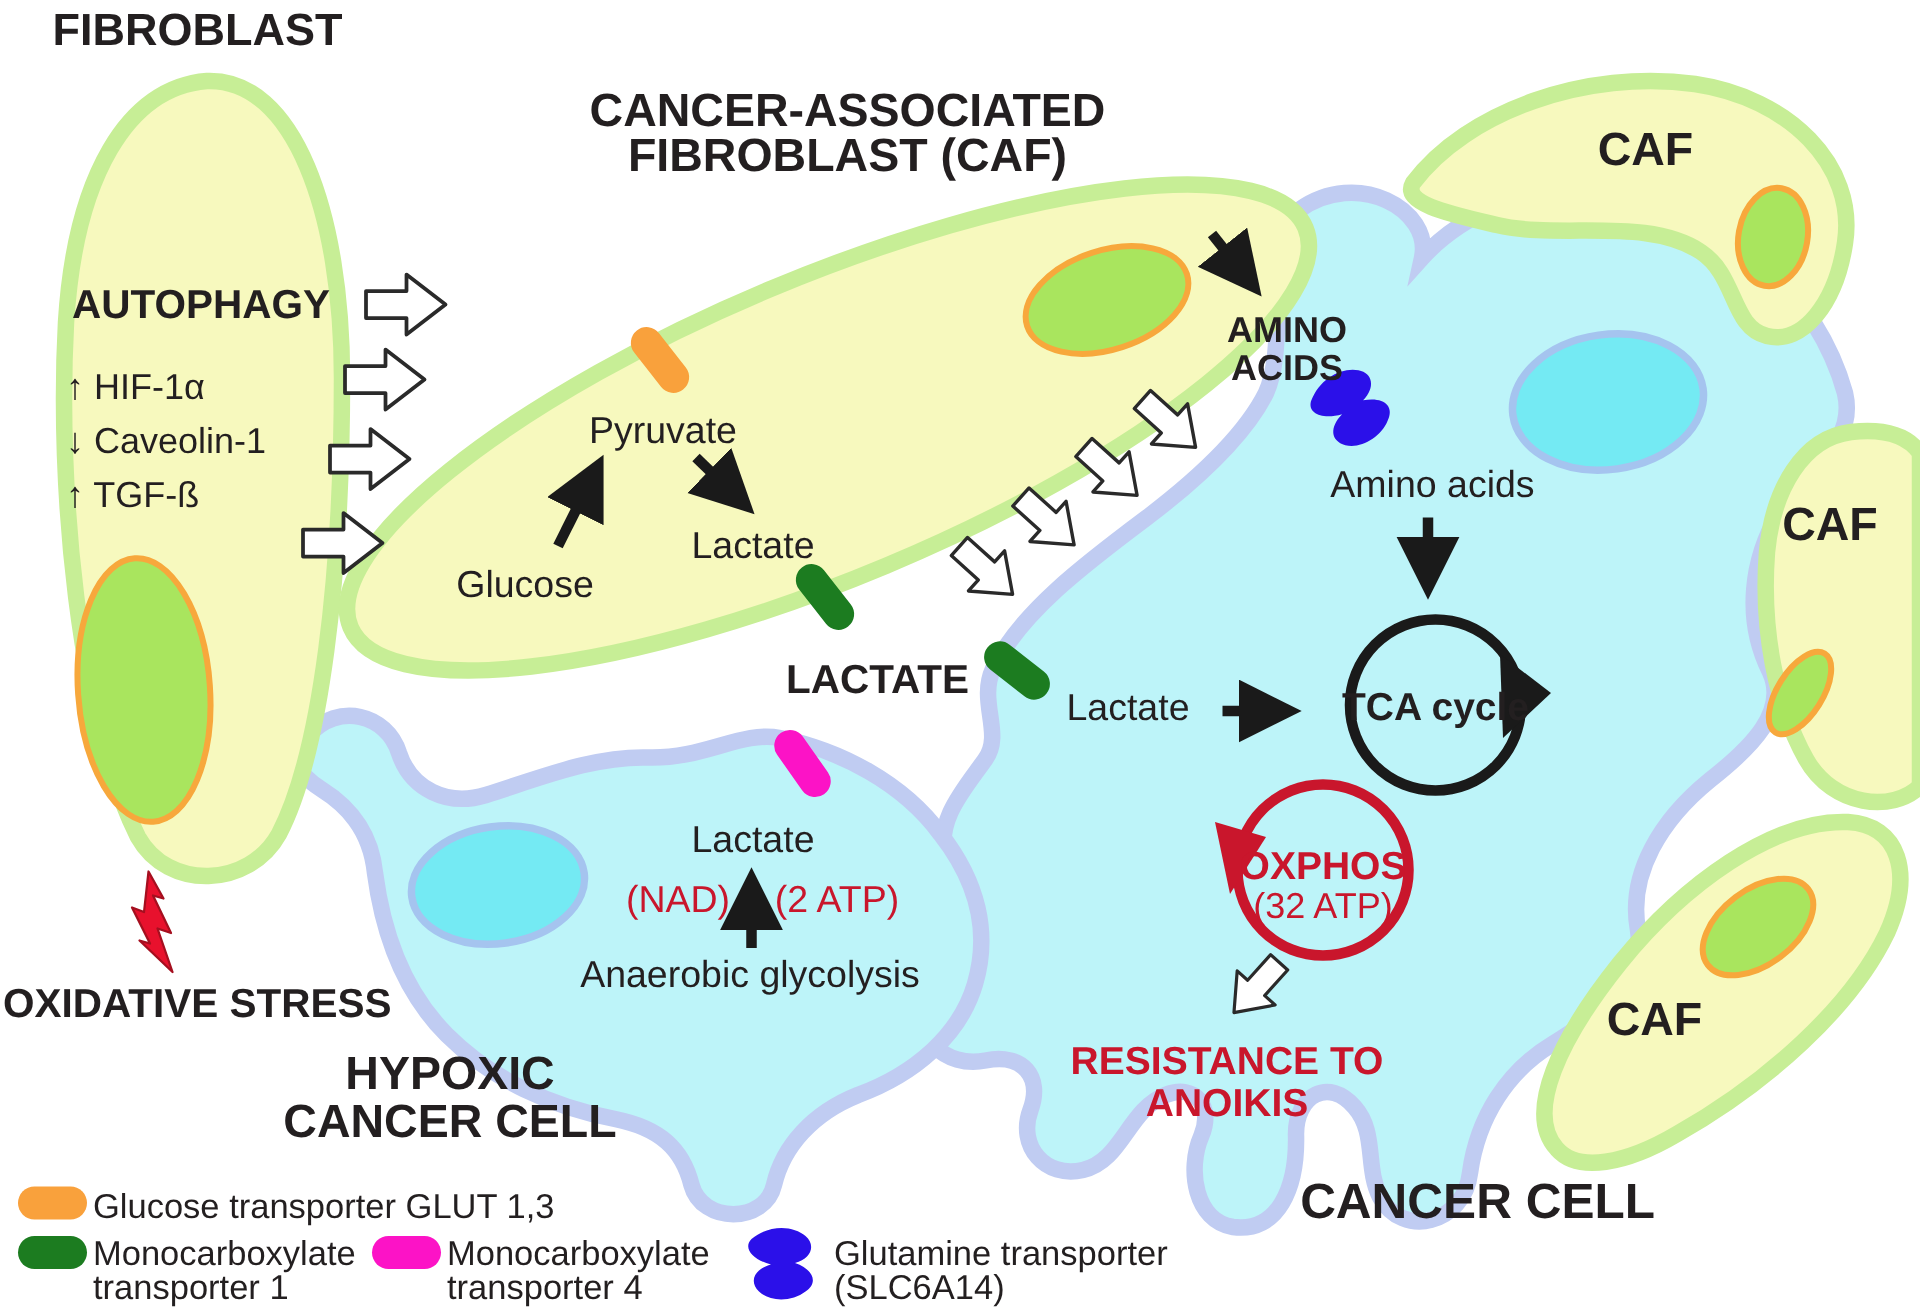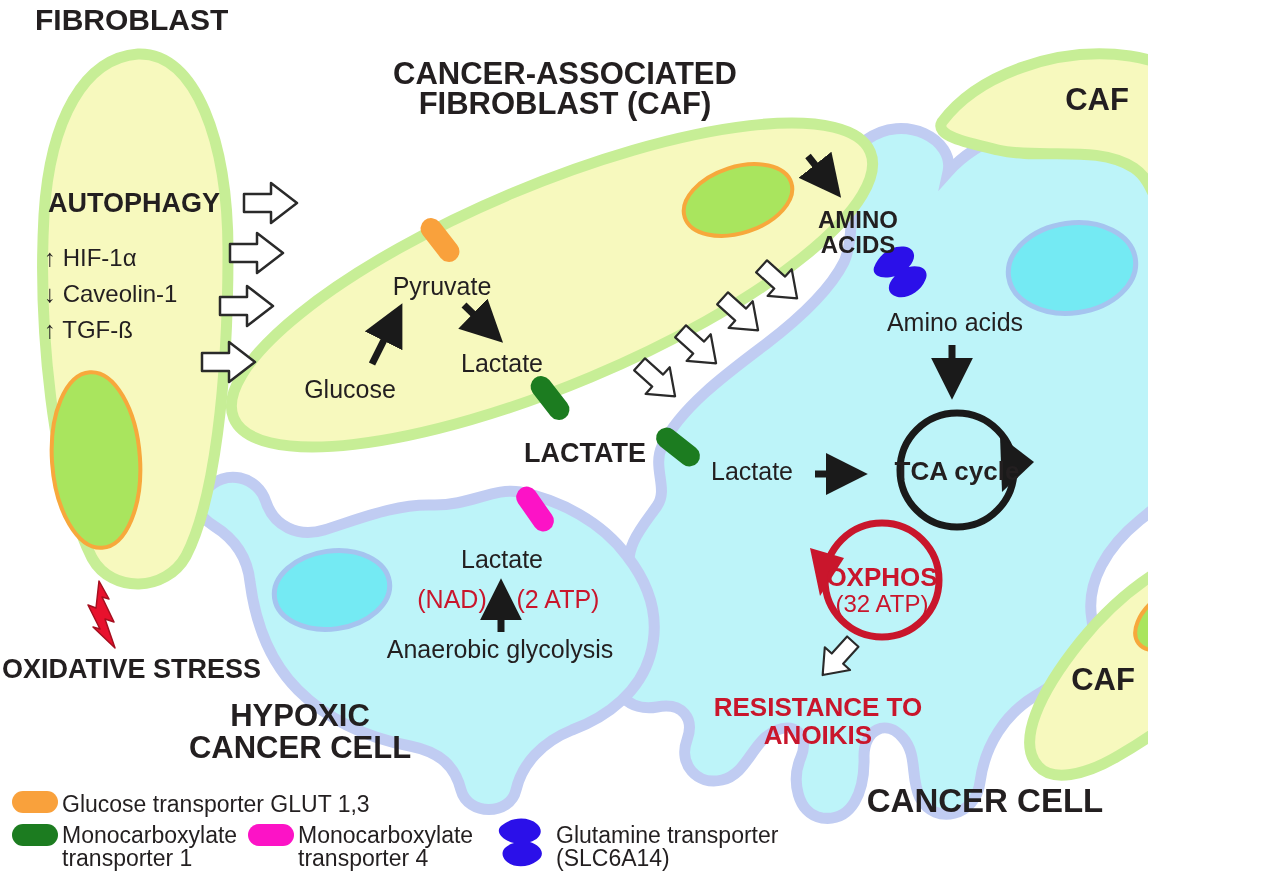--- a/index.html
+++ b/index.html
@@ -1,16 +1,16 @@
 <!DOCTYPE html>
 <html><head>
 <meta charset="utf-8">
 <style>
   html,body{margin:0;padding:0;background:#ffffff;}
-  .stage{position:relative;width:1148px;height:876px;background:#ffffff;overflow:hidden;}
+  .stage{position:relative;width:1280px;height:876px;background:#ffffff;overflow:hidden;}
   svg{display:block;}
   text{font-family:"Liberation Sans","DejaVu Sans",sans-serif;fill:#231f20;}
   .b{font-weight:700;}
   .red{fill:#c9162c;}
   .t30{font-size:30px;}
   .t31{font-size:31px;}
   .t33{font-size:33px;}
   .t27{font-size:27px;}
   .t26{font-size:26px;}
   .t25{font-size:25px;}

